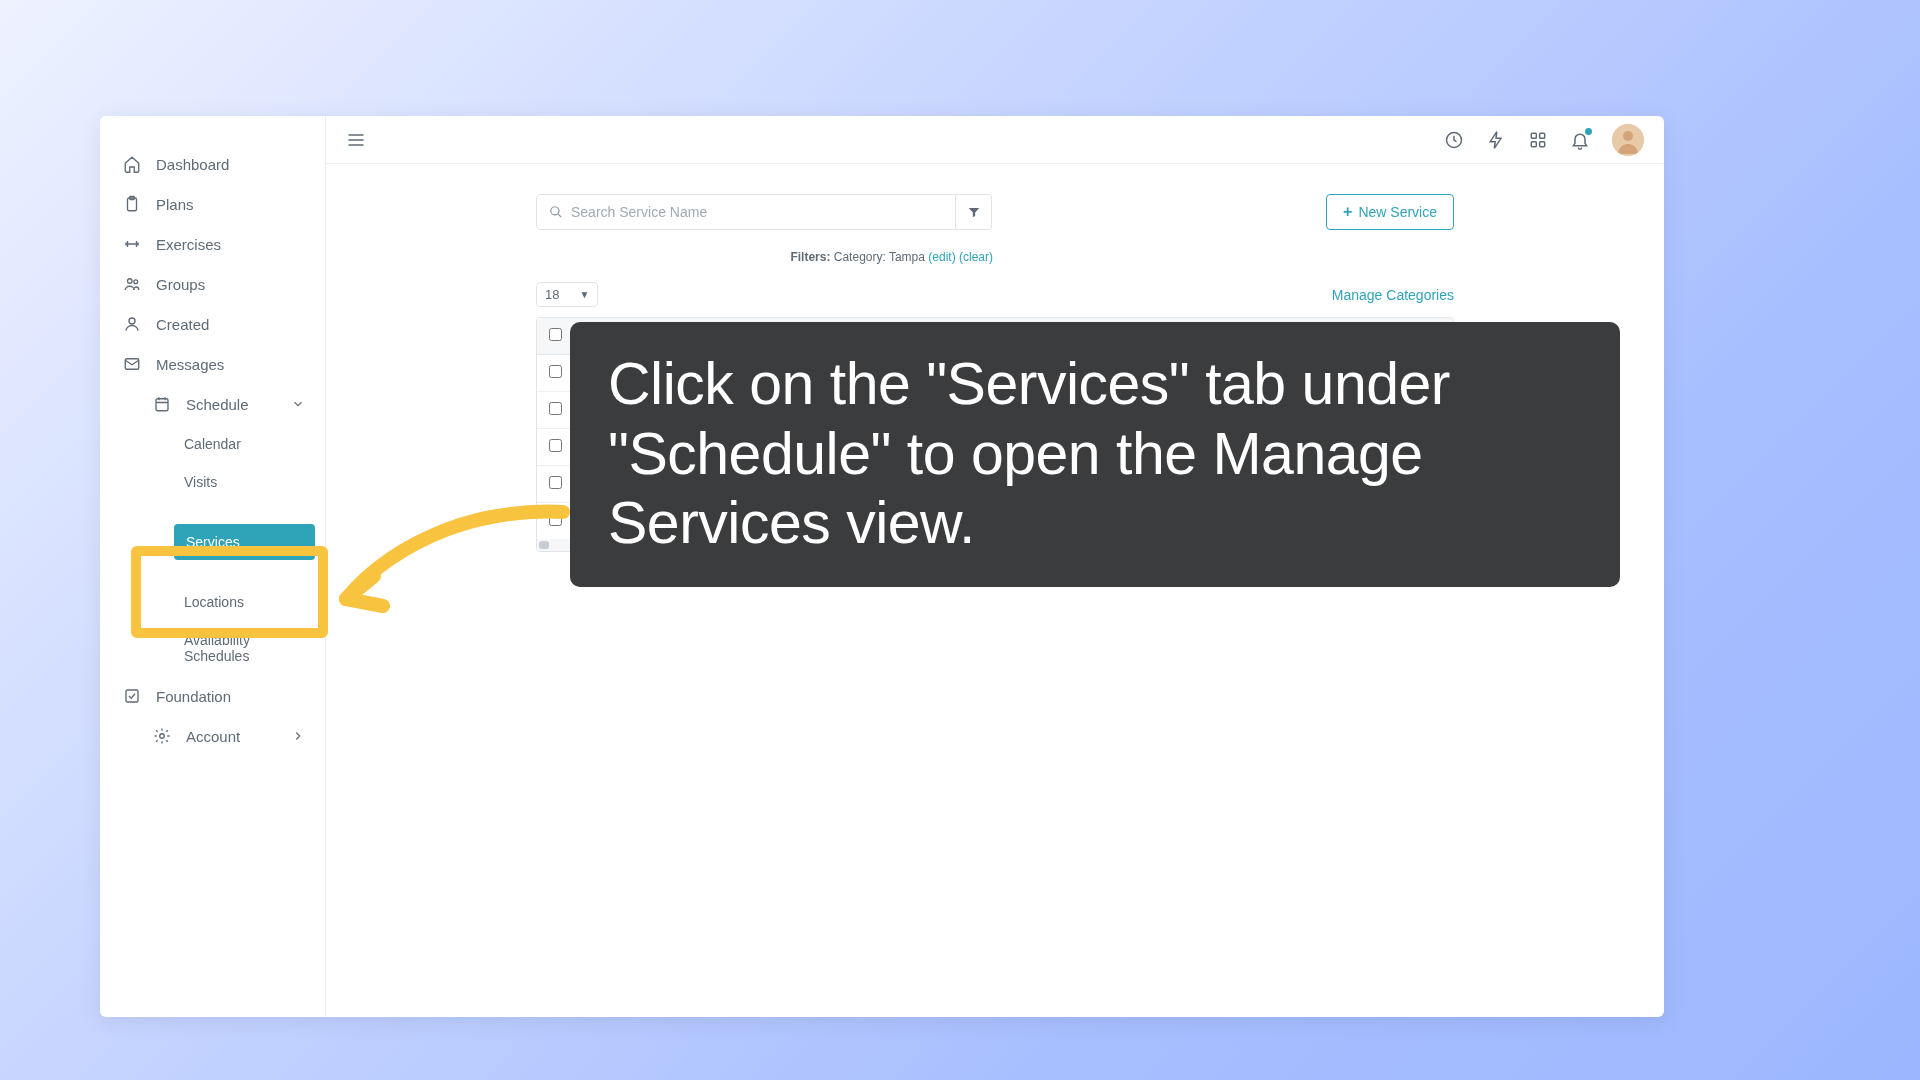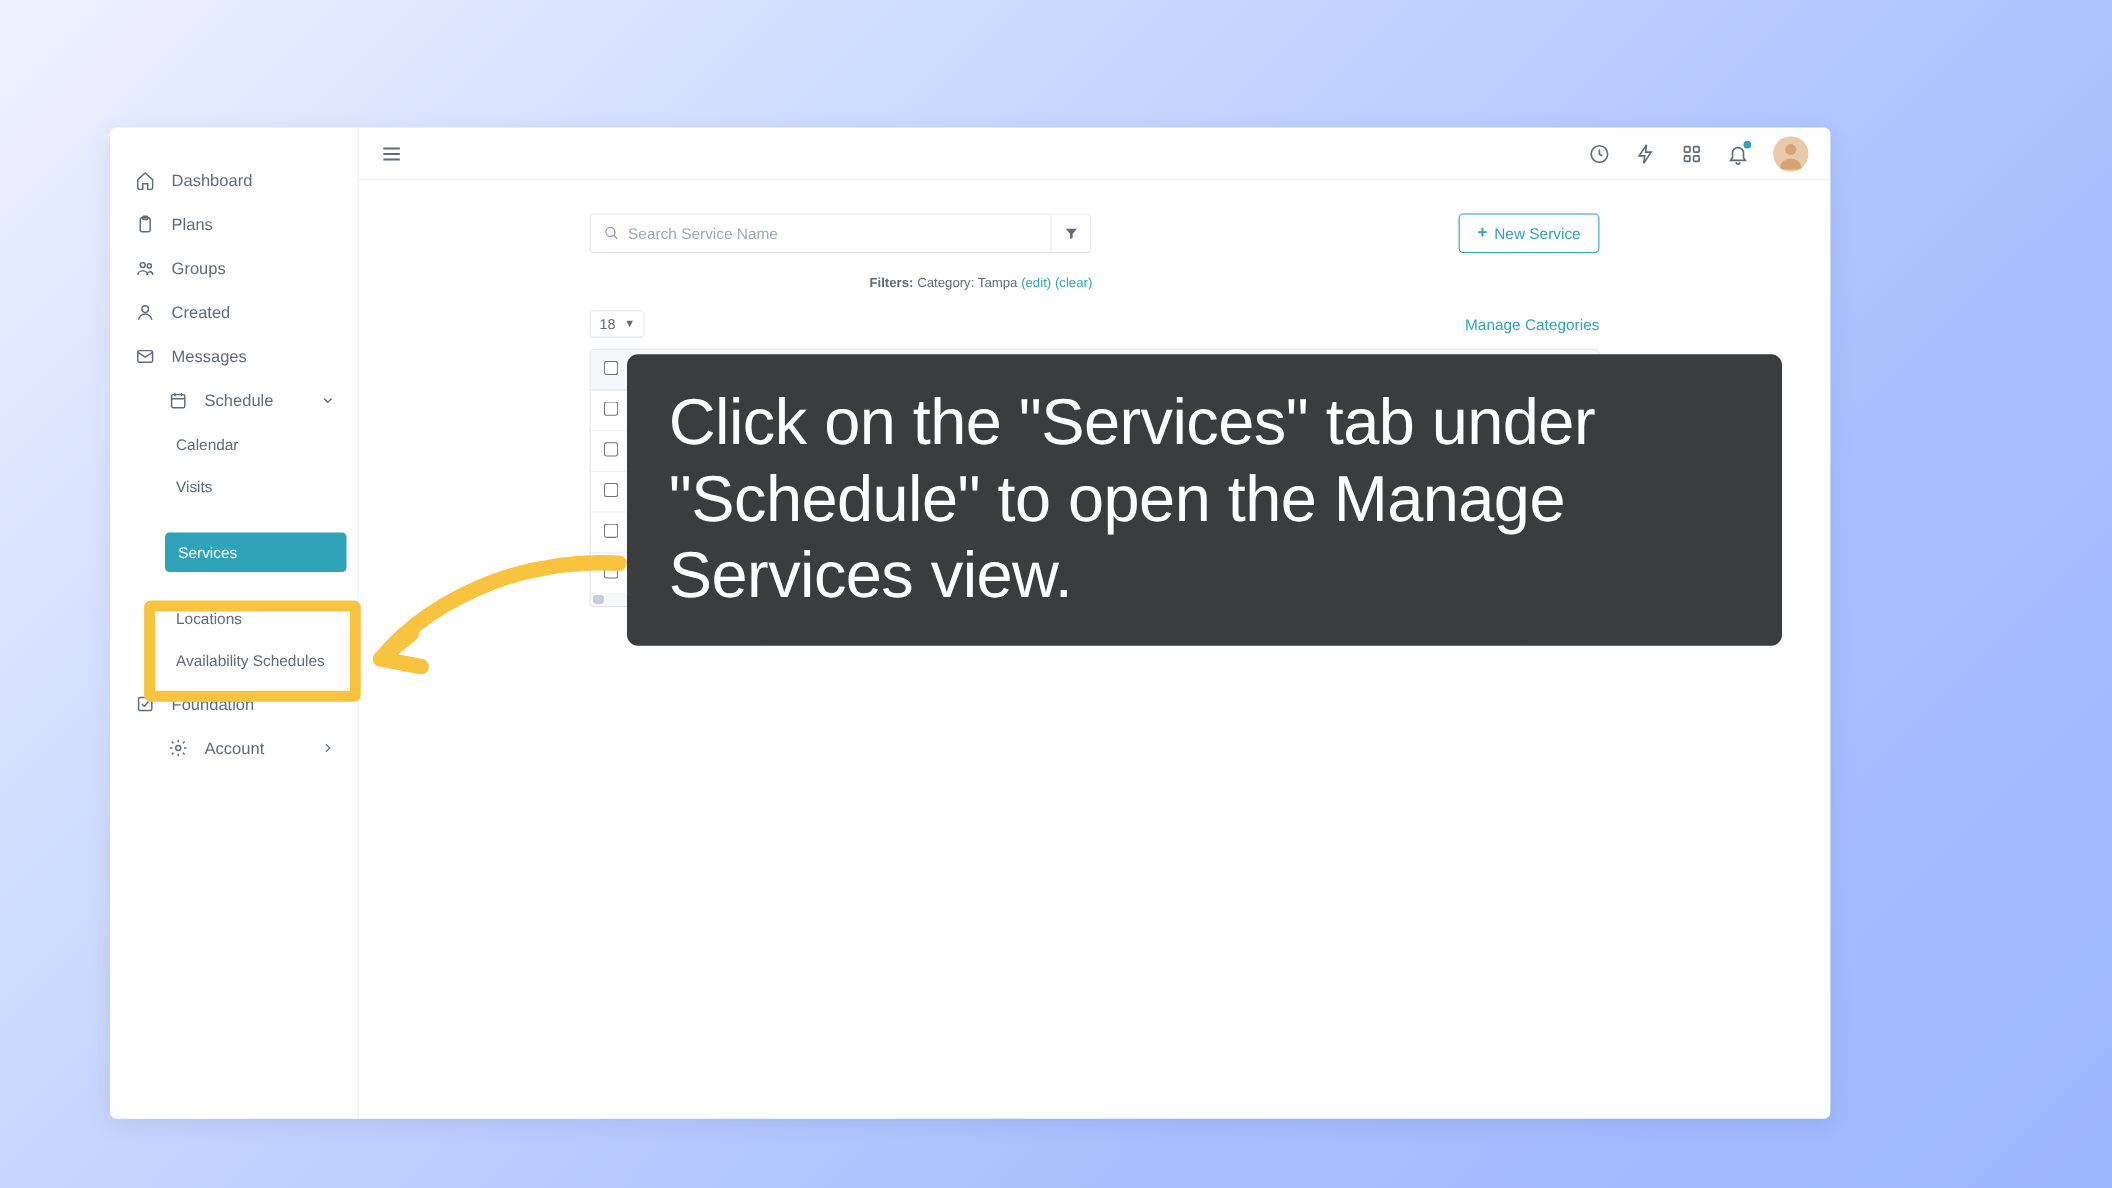--- a/index.html
+++ b/index.html
@@ -6,21 +6,21 @@
 body { width: 1920px; height: 1080px; background: linear-gradient(135deg, #eef2ff 0%, #c4d3ff 40%, #a8bfff 70%, #9db7ff 100%); overflow: hidden; position: relative; }
 .app-window { position: absolute; top: 116px; left: 100px; width: 1564px; height: 901px; background: #fff; border-radius: 6px; box-shadow: 0 4px 24px rgba(0,0,0,0.08); display: flex; overflow: hidden; }
 
 .sidebar { width: 226px; border-right: 1px solid #ebedf0; display: flex; flex-direction: column; padding-top: 28px; }
 .nav-item { display: flex; align-items: center; gap: 14px; padding: 10px 22px; color: #5f6b76; font-size: 15px; cursor: pointer; }
 .nav-item .icon { width: 20px; height: 20px; display: flex; align-items: center; justify-content: center; }
 .nav-item .icon svg { width: 18px; height: 18px; stroke: #5f6b76; fill: none; stroke-width: 1.8; }
 .nav-item.expandable { position: relative; margin-left: 30px; }
 .nav-item .chev { position: absolute; right: 20px; width: 14px; height: 14px; }
 .nav-item .chev svg { width: 14px; height: 14px; stroke: #5f6b76; fill: none; stroke-width: 2; }
-.sub-items { padding-left: 50px; }
+.sub-items { padding-left: 74px; }
 .sub-item { padding: 10px 10px; color: #5f6b76; font-size: 14px; cursor: pointer; border-radius: 4px; margin: 2px 10px 2px 0; }
 .sub-item.active { background: #2fa3b8; color: #fff; font-weight: 500; padding: 10px 12px; }
 
 .main { flex: 1; display: flex; flex-direction: column; }
 .topbar { height: 48px; border-bottom: 1px solid #ebedf0; display: flex; align-items: center; justify-content: space-between; padding: 0 20px; }
 .hamburger { width: 20px; height: 20px; cursor: pointer; }
 .hamburger svg { width: 20px; height: 20px; stroke: #5f6b76; stroke-width: 2; }
 .top-right { display: flex; align-items: center; gap: 22px; }
 .top-icon { width: 20px; height: 20px; cursor: pointer; }
 .top-icon svg { width: 20px; height: 20px; stroke: #5f6b76; fill: none; stroke-width: 1.8; }
@@ -36,21 +36,21 @@
 .search-box input { border: none; outline: none; flex: 1; font-size: 14px; color: #6d28d9; background: transparent; }
 .search-box input::placeholder { color: #a0aab4; }
 .filter-btn { width: 36px; height: 36px; border: 1px solid #e1e5e9; border-left: none; border-radius: 0 4px 4px 0; display: flex; align-items: center; justify-content: center; cursor: pointer; background: #fff; }
 .filter-btn svg { width: 14px; height: 14px; fill: #5f6b76; }
 .new-service { margin-left: auto; border: 1.5px solid #2fa3b8; color: #2fa3b8; background: #fff; border-radius: 4px; padding: 8px 16px; font-size: 14px; font-weight: 500; cursor: pointer; display: flex; align-items: center; gap: 6px; }
 .new-service .plus { font-size: 16px; font-weight: 600; }
 .filter-line { text-align: right; max-width: 457px; font-size: 12px; color: #5f6b76; margin-top: 20px; }
 .filter-line b { font-weight: 600; }
 .filter-line a { color: #2fa3b8; cursor: pointer; }
 .row2 { display: flex; align-items: center; justify-content: space-between; margin-top: 18px; }
-.page-size { border: 1px solid #e1e5e9; border-radius: 4px; padding: 4px 8px; font-size: 13px; color: #5f6b76; background: #fff; display: flex; align-items: center; gap: 8px; cursor: pointer; }
+.page-size { border: 1px solid #e1e5e9; border-radius: 4px; padding: 4px 8px; font-size: 13px; color: #5f6b76; background: #fff; display: flex; align-items: center; gap: 20px; cursor: pointer; }
 .page-size .caret { font-size: 10px; }
 .manage-cat { color: #2fa3b8; font-size: 14px; cursor: pointer; }
 .table { margin-top: 10px; border: 1px solid #e1e5e9; border-radius: 4px; overflow: hidden; width: 100%; }
 .thead { background: #f5f7f9; display: flex; align-items: center; padding: 10px 12px; font-size: 13px; color: #5f6b76; border-bottom: 1px solid #e1e5e9; }
 .th-chk { width: 24px; }
 .th-name { flex: 1; color: #2fa3b8; font-weight: 500; cursor: pointer; }
 .th-name .sort, .th-created .sort { font-size: 10px; margin-left: 2px; }
 .th-created { width: 280px; color: #2fa3b8; font-weight: 500; cursor: pointer; }
 .th-actions { width: 180px; font-weight: 500; }
 .trow { display: flex; align-items: center; padding: 10px 12px; font-size: 13px; color: #5f6b76; border-bottom: 1px solid #eef1f4; }
@@ -86,20 +86,28 @@
       <span>Dashboard</span>
     </div>
     <div class="nav-item">
       <span class="icon">
           <svg viewBox="0 0 24 24">
             <rect x="6" y="4" width="12" height="17" rx="2"></rect>
             <rect x="9" y="2" width="6" height="4" rx="1"></rect>
           </svg>
         </span>
       <span>Plans</span>
+    </div>
+    <div class="nav-item">
+      <span class="icon">
+          <svg viewBox="0 0 24 24">
+            <path d="M6 8v8M4 10v4M18 8v8M20 10v4M6 12h12"></path>
+          </svg>
+        </span>
+      <span>Exercises</span>
     </div>
     <div class="nav-item">
       <span class="icon">
           <svg viewBox="0 0 24 24">
             <circle cx="9" cy="8" r="3"></circle>
             <circle cx="17" cy="9" r="2.5"></circle>
             <path d="M3 20c0-3 3-5 6-5s6 2 6 5M14 20c0-2 2-4 4-4s3 2 3 4"></path>
           </svg>
         </span>
       <span>Groups</span>

